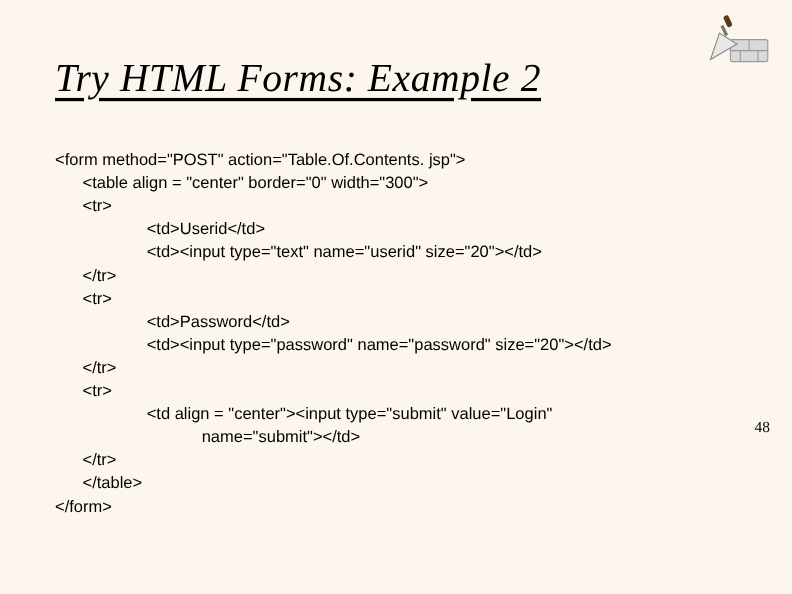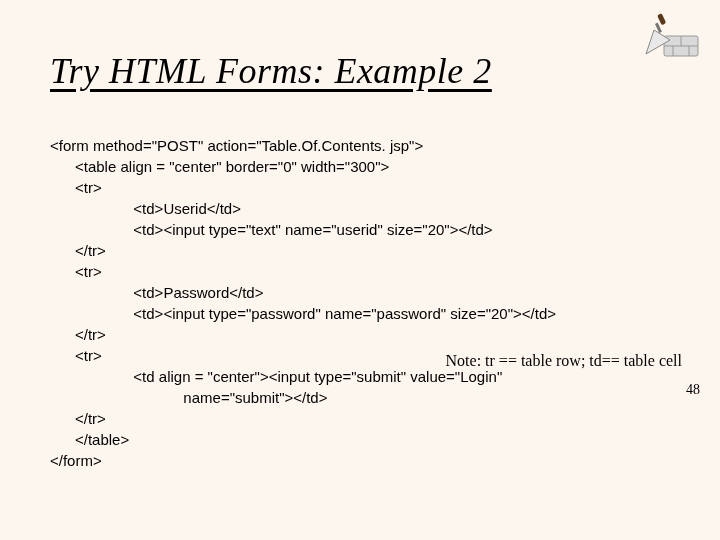--- a/index.html
+++ b/index.html
@@ -95,17 +95,16 @@
                     &lt;td&gt;Password&lt;/td&gt;
                     &lt;td&gt;&lt;input type="password" name="password" size="20"&gt;&lt;/td&gt;
       &lt;/tr&gt;
       &lt;tr&gt;
                     &lt;td align = "center"&gt;&lt;input type="submit" value="Login"
                                 name="submit"&gt;&lt;/td&gt;
       &lt;/tr&gt;
       &lt;/table&gt;
 &lt;/form&gt;</div>
 
-  <div class="note">Note:  tr == table row;  td== table cell</div>
 
   <div class="pagenum">48</div>
 
 </div>
 
 </body></html>

